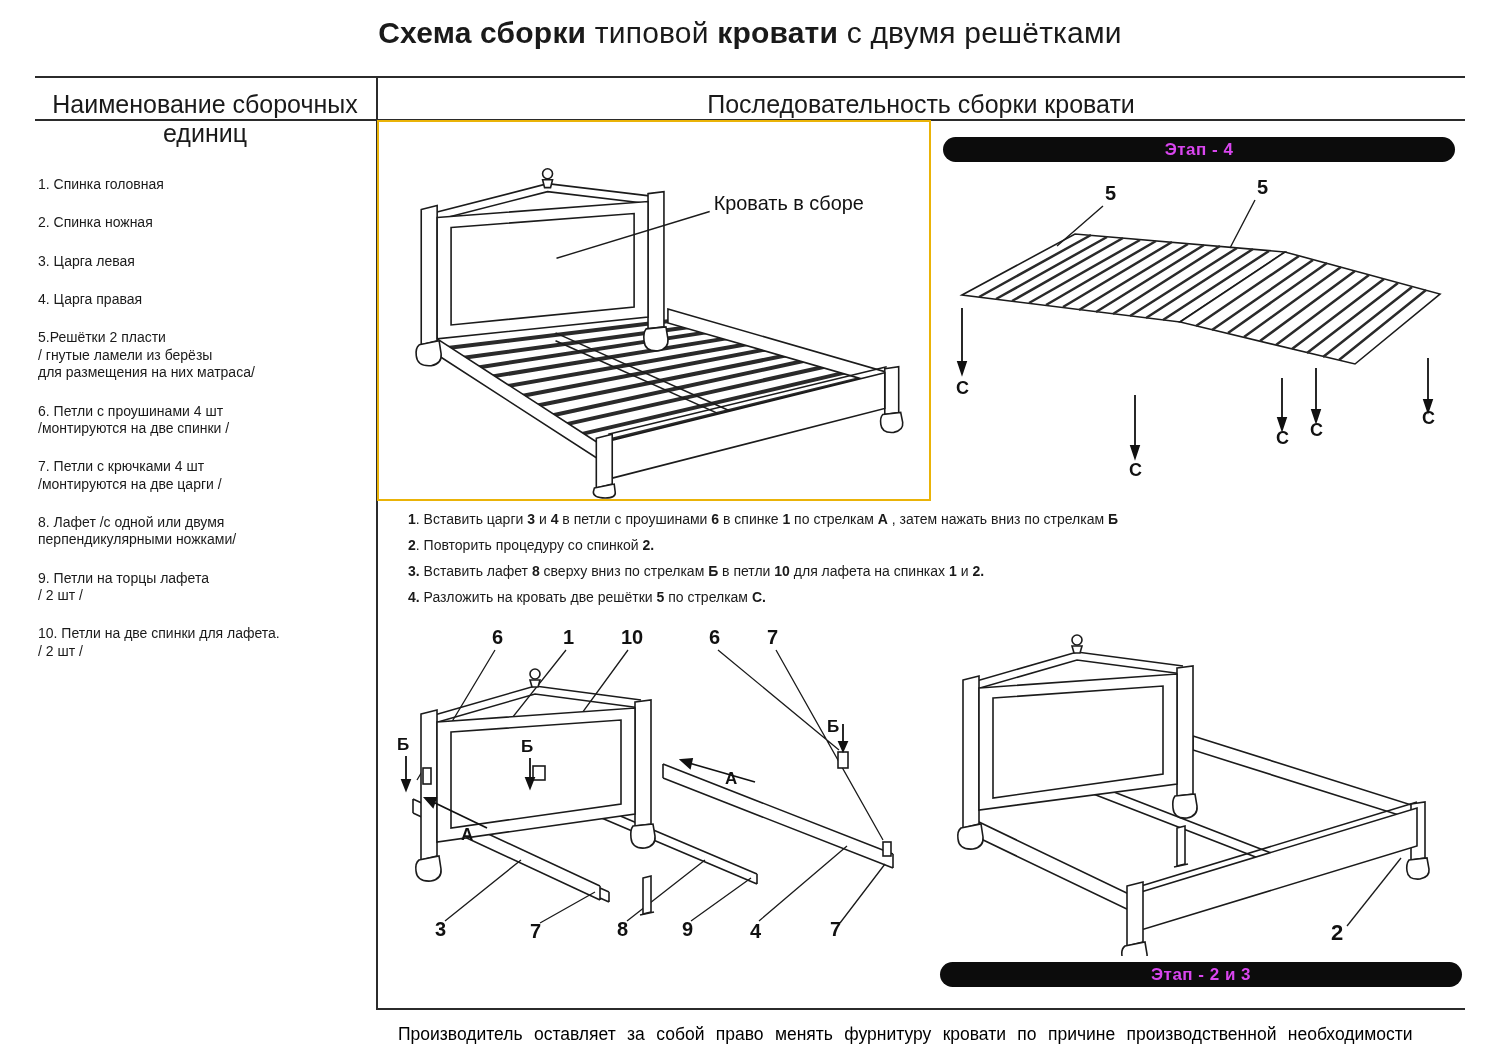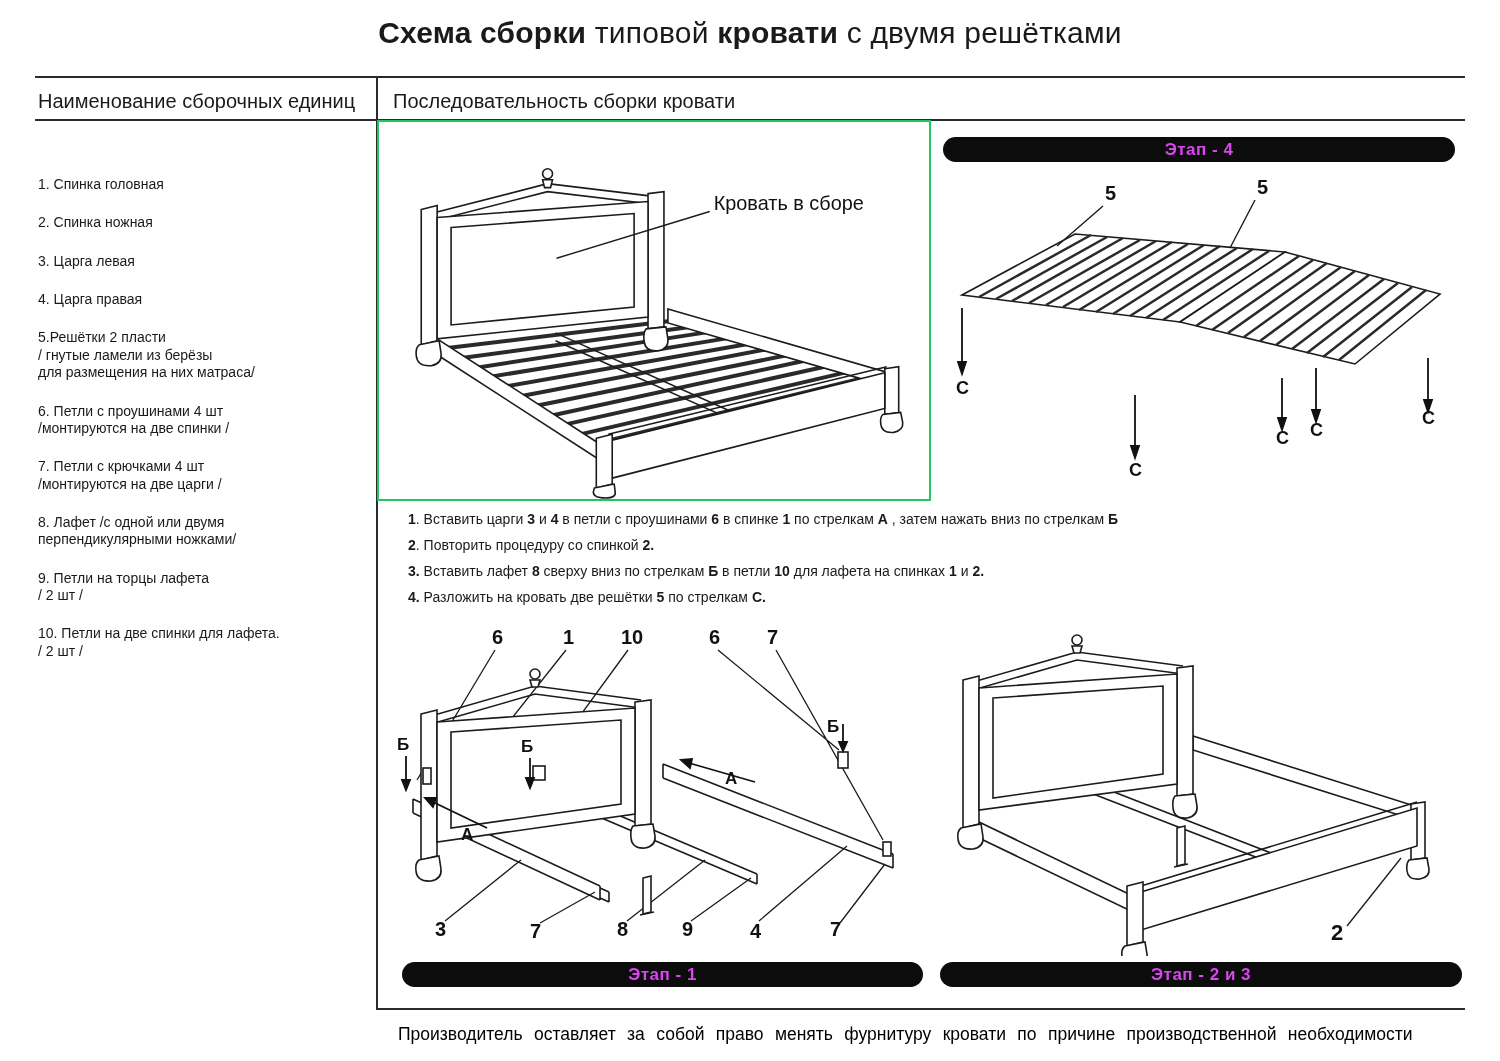--- a/index.html
+++ b/index.html
@@ -11,27 +11,27 @@
   }
   .title { position:absolute; top:16px; left:0; width:100%; text-align:center;
            font-size:30px; font-weight:400; letter-spacing:.2px; }
   .title b { font-weight:700; }
   .hrule { position:absolute; height:2px; background:#2b2b2b; }
   .vrule { position:absolute; width:2px; background:#2b2b2b; }
   .rule-top { left:35px; top:76px; width:1430px; }
   .rule-mid { left:35px; top:119px; width:1430px; }
   .rule-footer { left:376px; top:1008px; width:1089px; }
   .vrule-main { left:376px; top:76px; height:934px; }
-  .col-header { position:absolute; top:90px; font-size:20px; text-align:left; }
+  .col-header { position:absolute; top:90px; font-size:25px; text-align:center; }
   .col-header.left { left:38px; width:334px; }
-  .col-header.right { left:377px; width:1088px;margin-left:16px; }
+  .col-header.right { left:377px; width:1088px; }
   .sidebar { position:absolute; left:38px; top:176px; width:332px; }
   .part-item { font-size:14px; line-height:1.24; margin-bottom:21px; white-space:pre-line; }
   .panel { position:absolute; }
-  .panel-assembled { left:377px; top:120px; width:554px; height:381px; border:2px solid #22c55e; }
+  .panel-assembled { left:377px; top:120px; width:554px; height:381px; border:2px solid #eab308; }
   .panel-stage4 { left:935px; top:126px; width:530px; height:374px; }
   .panel-stage1 { left:395px; top:618px; width:535px; height:372px; }
   .panel-stage23 { left:935px; top:618px; width:530px; height:372px; }
   .banner { position:absolute; background:#0c0c0c; color:#d946ef; border-radius:13px;
             display:flex; align-items:center; justify-content:center;
             font-size:17px; font-weight:700; letter-spacing:.5px; height:25px; }
   .banner-s4 { left:8px; top:11px; width:512px; }
   .banner-s1 { left:7px; top:344px; width:521px; }
   .banner-s23 { left:5px; top:344px; width:522px; }
   .instructions { position:absolute; left:408px; top:506px; width:1062px; font-size:14px; }
@@ -213,21 +213,20 @@
       <text x="222" y="318" font-size="20" font-weight="700">8</text>
       <text x="287" y="318" font-size="20" font-weight="700">9</text>
       <text x="355" y="320" font-size="20" font-weight="700">4</text>
       <text x="435" y="318" font-size="20" font-weight="700">7</text>
       <text x="2" y="132" font-size="17" font-weight="700">Б</text>
       <text x="126" y="134" font-size="17" font-weight="700">Б</text>
       <text x="432" y="114" font-size="17" font-weight="700">Б</text>
       <text x="66" y="222" font-size="17" font-weight="700">А</text>
       <text x="330" y="166" font-size="17" font-weight="700">А</text>
     </svg>
-    <div class="banner banner-s1">Этап - 1</div>
   </section>
 
   <section class="panel panel-stage23">
     <svg style="left:0;top:0" width="530" height="338" viewBox="0 0 530 338">
       <g stroke="#1b1b1b" stroke-width="1.6" fill="#fff">
         <path d="M258 118 L486 190 L486 204 L258 132 Z"></path>
       </g>
       <g stroke="#1b1b1b" stroke-width="1.6" fill="#fff">
         <path d="M148 162 L344 238 M148 172 L344 248 M148 162 L148 172 M344 238 L344 248" fill="none"></path>
         <path d="M242 210 L250 208 L250 246 L242 248 Z"></path>

